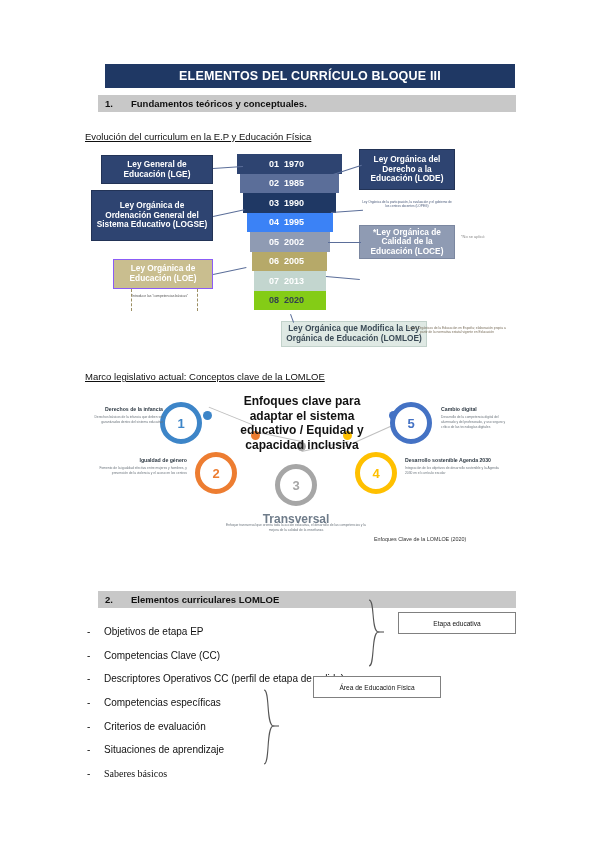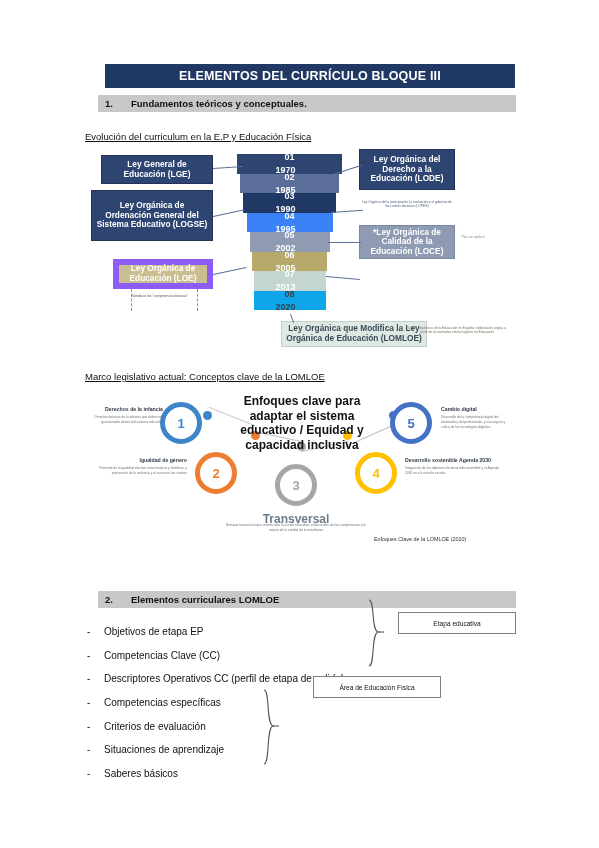--- a/index.html
+++ b/index.html
@@ -32,32 +32,32 @@
   #sub1{left:85px;top:131px;}
   #sub2{left:85px;top:371px;}
 
   
   .fig1{position:absolute;left:85px;top:146px;width:430px;height:212px;}
 
   .funnel{position:absolute;left:152px;top:8px;width:105px;height:160px;}
   .frow{
     position:relative;margin:0 auto;height:19.5px;
     display:flex;align-items:center;justify-content:center;gap:3px;
-    font-size:9px;font-weight:bold;color:#fff;flex-direction:column;
+    font-size:9px;font-weight:bold;color:#fff;
   }
   .frow .n{width:14px;text-align:center;}
   .frow .y{width:28px;text-align:left;}
 
   .lbox{
     position:absolute;box-sizing:border-box;
     display:flex;align-items:center;justify-content:center;text-align:center;
     font-size:8.3px;font-weight:bold;line-height:1.15;padding:2px 4px;
   }
   .navybox{background:#2e4471;color:#fff;border:1px solid #223356;}
-  .khakibox{background:#c9be8f;color:#fff;border:6px solid #8b5cf6;}
+  .khakibox{background:#c9be8f;color:#fff;border:1px solid #8b5cf6;}
   .greybox{background:#8f9bb3;color:#fff;border:1px solid #7b87a0;}
   .sagebox{background:#c3d6cf;color:#fff;border:1px solid #aac3ba;}
   .mintbox{background:#dfe9e4;color:#3a4a56;border:1px solid #c2d2cb;}
 
   .tiny{position:absolute;font-size:3.4px;line-height:1.35;color:#555;}
   .tiny-b{position:absolute;font-size:3.2px;line-height:1.4;color:#fff;text-align:center;}
   .note-right{position:absolute;font-size:4px;line-height:1.3;color:#8a8a8a;}
   .cred{position:absolute;font-size:3.3px;line-height:1.35;color:#7a6f5c;text-align:center;}
 
   .conn{position:absolute;background:#5b6e99;height:1px;transform-origin:0 0;}
@@ -126,21 +126,21 @@
         <span class="y">2002</span>
       </div>
       <div class="frow" style="width:75px;background:#b6a969;">
         <span class="n">06</span>
         <span class="y">2005</span>
       </div>
       <div class="frow" style="width:72px;background:#c3d6cf;">
         <span class="n">07</span>
         <span class="y">2013</span>
       </div>
-      <div class="frow" style="width:72px;background:#0ea5e9;color:#33414d;">
+      <div class="frow" style="width:72px;background:#84cc16;color:#33414d;">
         <span class="n">08</span>
         <span class="y">2020</span>
       </div>
     </div>
 
     <div class="lbox navybox" style="left:16px;top:9px;width:112px;height:29px;">Ley General de Educación (LGE)</div>
     <div class="lbox navybox" style="left:6px;top:44px;width:122px;height:51px;">Ley Orgánica de Ordenación General del Sistema Educativo (LOGSE)</div>
     <div class="lbox khakibox" style="left:28px;top:113px;width:100px;height:30px;">Ley Orgánica de Educación (LOE)</div>
     <div class="tiny" style="left:37px;top:148px;width:76px;text-align:center;">Introduce las "competencias básicas"</div>
     <div class="dashv" style="left:46px;top:143px;height:22px;"></div>
@@ -224,21 +224,21 @@
     <span class="dash" style="left:87px;top:697px;">-</span>
     <span class="bul" style="left:104px;top:697px;">Competencias específicas</span>
 
     <span class="dash" style="left:87px;top:721px;">-</span>
     <span class="bul" style="left:104px;top:721px;">Criterios de evaluación</span>
 
     <span class="dash" style="left:87px;top:744px;">-</span>
     <span class="bul" style="left:104px;top:744px;">Situaciones de aprendizaje</span>
 
     <span class="dash" style="left:87px;top:768px;">-</span>
-    <span class="bul" style="left:104px;top:768px;">Saberes básicos</span>
+    <span class="bul" style="left:104px;top:768px;font-family:Liberation Serif, serif;">Saberes básicos</span>
   </div>
 
   <div class="brace" style="left:366px;top:598px;">
     <svg width="18" height="72" viewBox="0 0 18 72" fill="none" stroke="#555" stroke-width="1.1">
       <path d="M3 2 C9 2 5 32 12 34 C5 36 9 68 3 68"></path>
       <path d="M12 34 H18"></path>
     </svg>
   </div>
   <div class="obox" style="left:398px;top:612px;width:118px;height:22px;">Etapa educativa</div>
 

